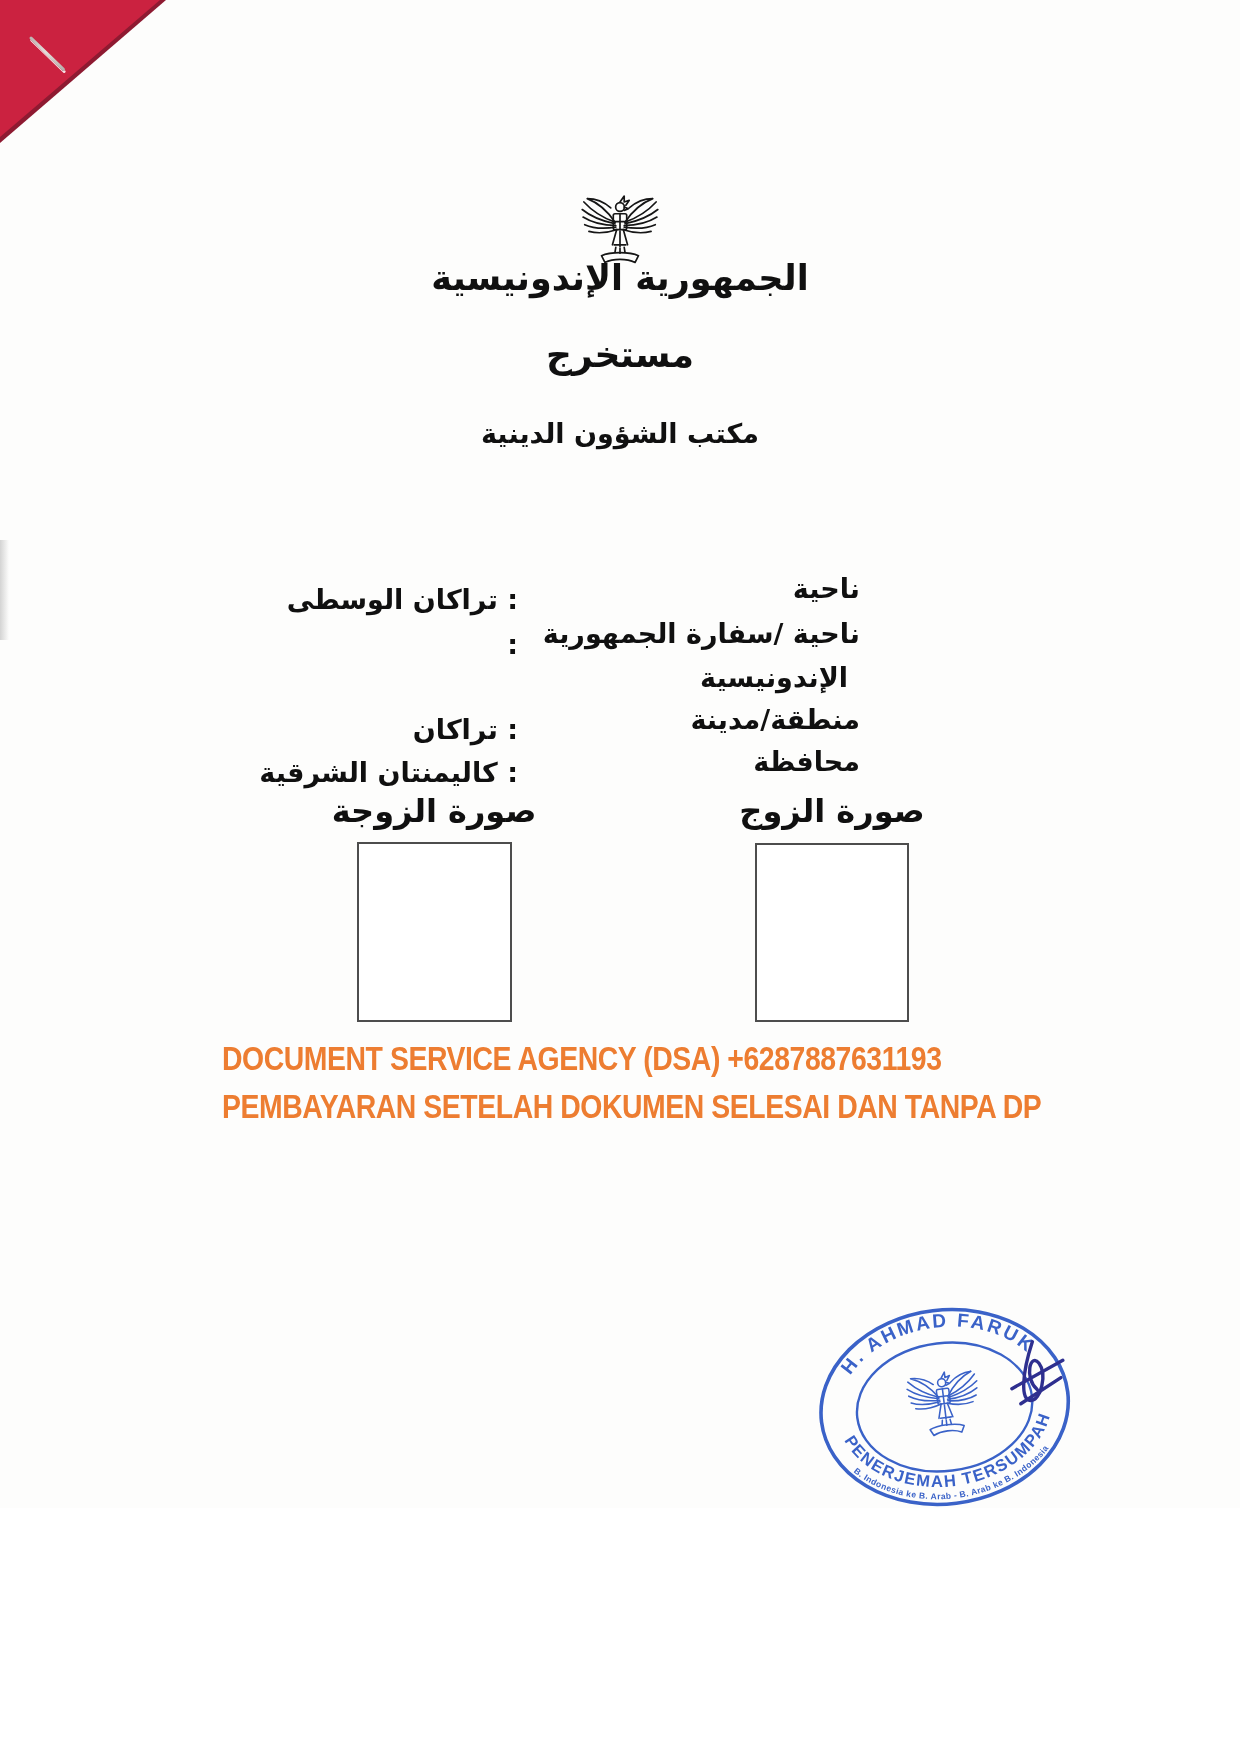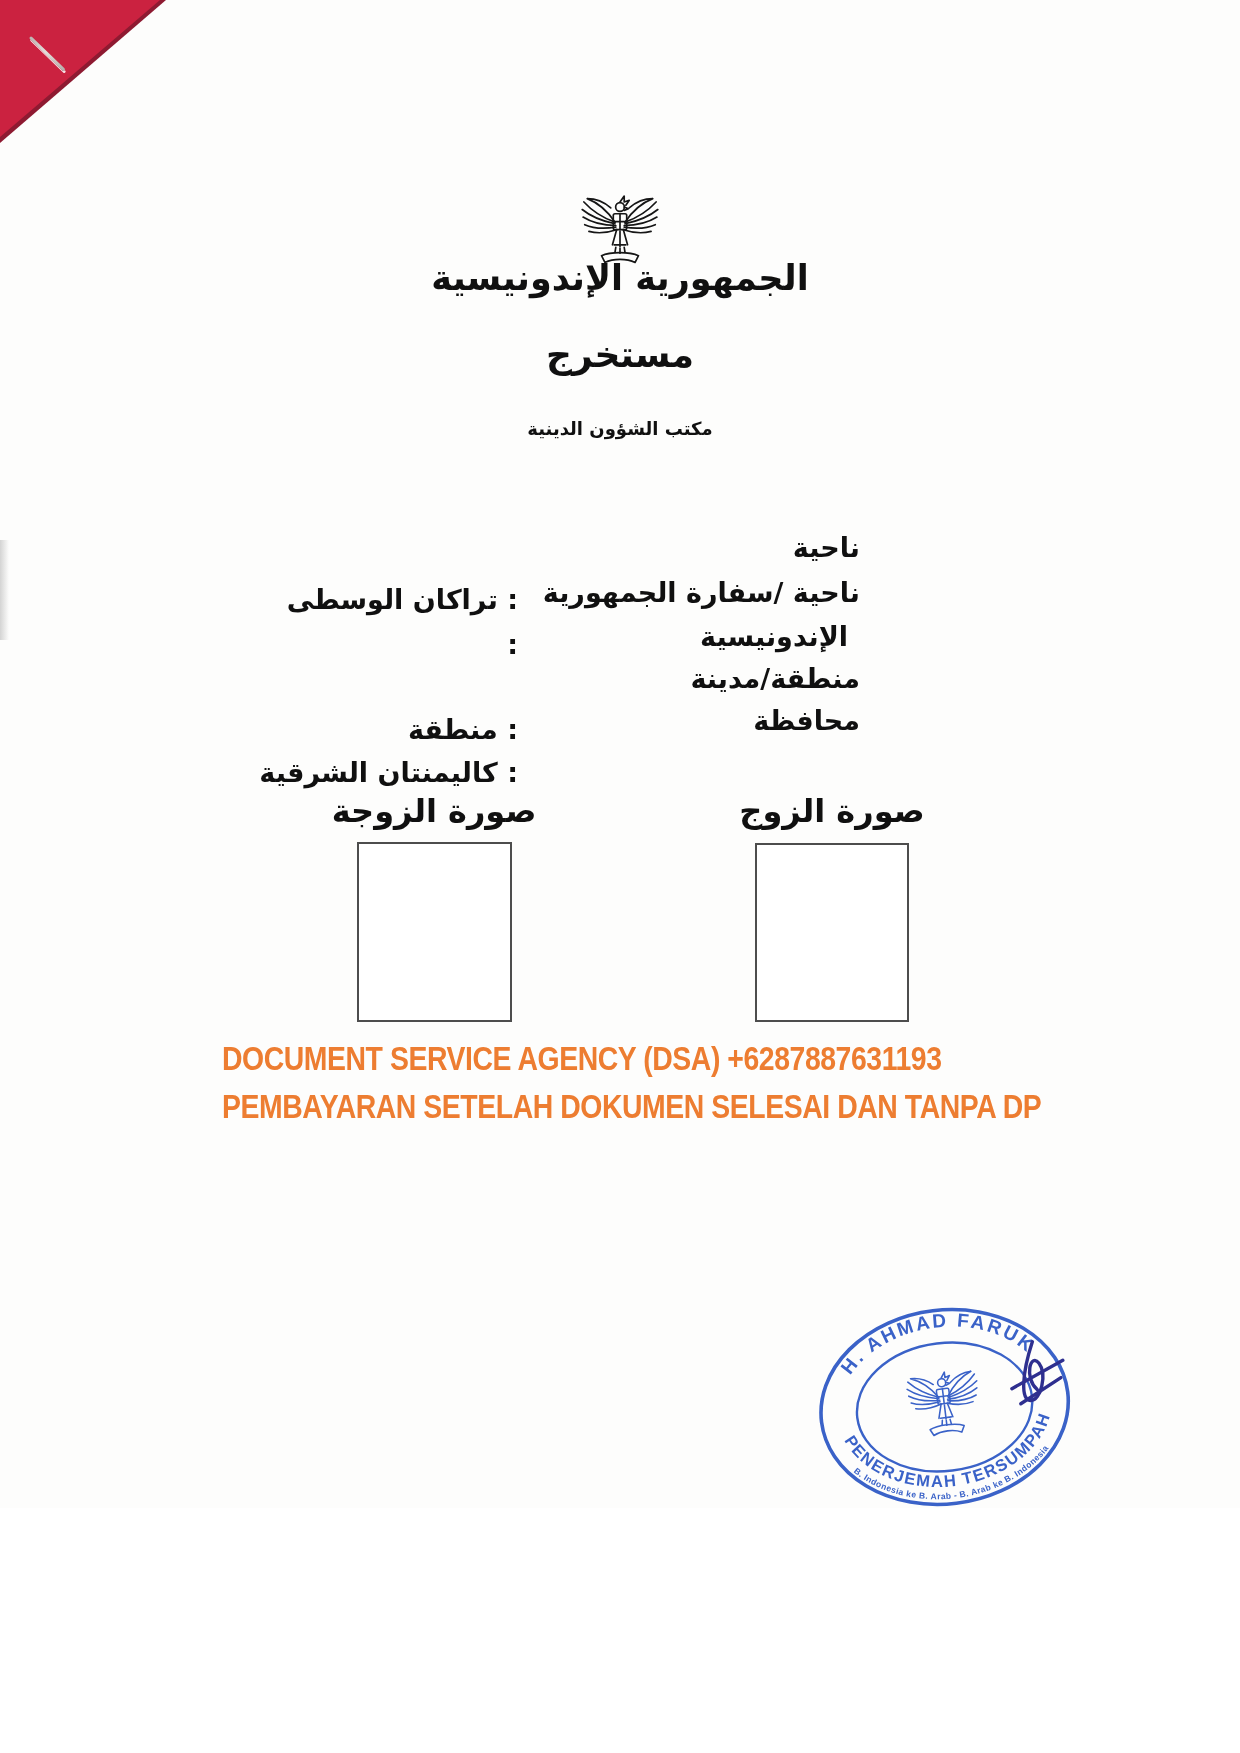--- a/index.html
+++ b/index.html
@@ -30,27 +30,27 @@
   }
   
   .emblem{position:absolute;left:578px;top:184px;width:84px;height:88px;color:#161616;}
   .title-line{
     position:absolute;left:0;width:100%;text-align:center;direction:rtl;
     font-weight:700;color:#101010;white-space:nowrap;
   }
   .t1{top:258px;font-size:35px;}
   .t2{top:334px;font-size:36px;}
   .t3{top:366px;font-size:34px;}
-  .t4{top:418px;font-size:18px;}
+  .t4{top:418px;font-size:27px;}
   
   .f-label,.f-value{
     position:absolute;direction:rtl;white-space:nowrap;
     font-weight:700;font-size:27px;color:#101010;
   }
-  .f-label{right:380px;text-align:right;}
+  .f-label{right:380px;text-align:right;margin-top:41px;}
   .f-label.indent{right:392px;}
   .f-value{right:722px;text-align:right;margin-top:48px;}
   
   .photo-caption{
     position:absolute;direction:rtl;font-weight:700;font-size:32px;color:#101010;
     transform:translateX(-50%);white-space:nowrap;
   }
   .photo-box{position:absolute;background:#fff;border:2px solid #4d4d4d;}
   .box-wife{left:357px;top:842px;width:151px;height:176px;}
   .box-husband{left:755px;top:843px;width:150px;height:175px;}
@@ -145,21 +145,21 @@
 
   <div class="f-label" style="top:532px">ناحية</div>
   <div class="f-value" style="top:536px">: تراكان الوسطى</div>
 
   <div class="f-label" style="top:577px">ناحية /سفارة الجمهورية</div>
   <div class="f-value" style="top:581px">:</div>
 
   <div class="f-label indent" style="top:621px">الإندونيسية</div>
 
   <div class="f-label" style="top:663px">منطقة/مدينة</div>
-  <div class="f-value" style="top:666px">: منطقة</div>
+  <div class="f-value" style="top:666px">: تراكان</div>
 
   <div class="f-label" style="top:705px">محافظة</div>
   <div class="f-value" style="top:709px">: كاليمنتان الشرقية</div>
 
   <div class="photo-caption" style="left:832px;top:792px">صورة الزوج</div>
   <div class="photo-caption" style="left:434px;top:792px">صورة الزوجة</div>
   <div class="photo-box box-husband"></div>
   <div class="photo-box box-wife"></div>
 
   <div class="wm-line wm1" id="wm1" style="color: rgb(237, 125, 49);">DOCUMENT SERVICE AGENCY (DSA) +6287887631193</div>

